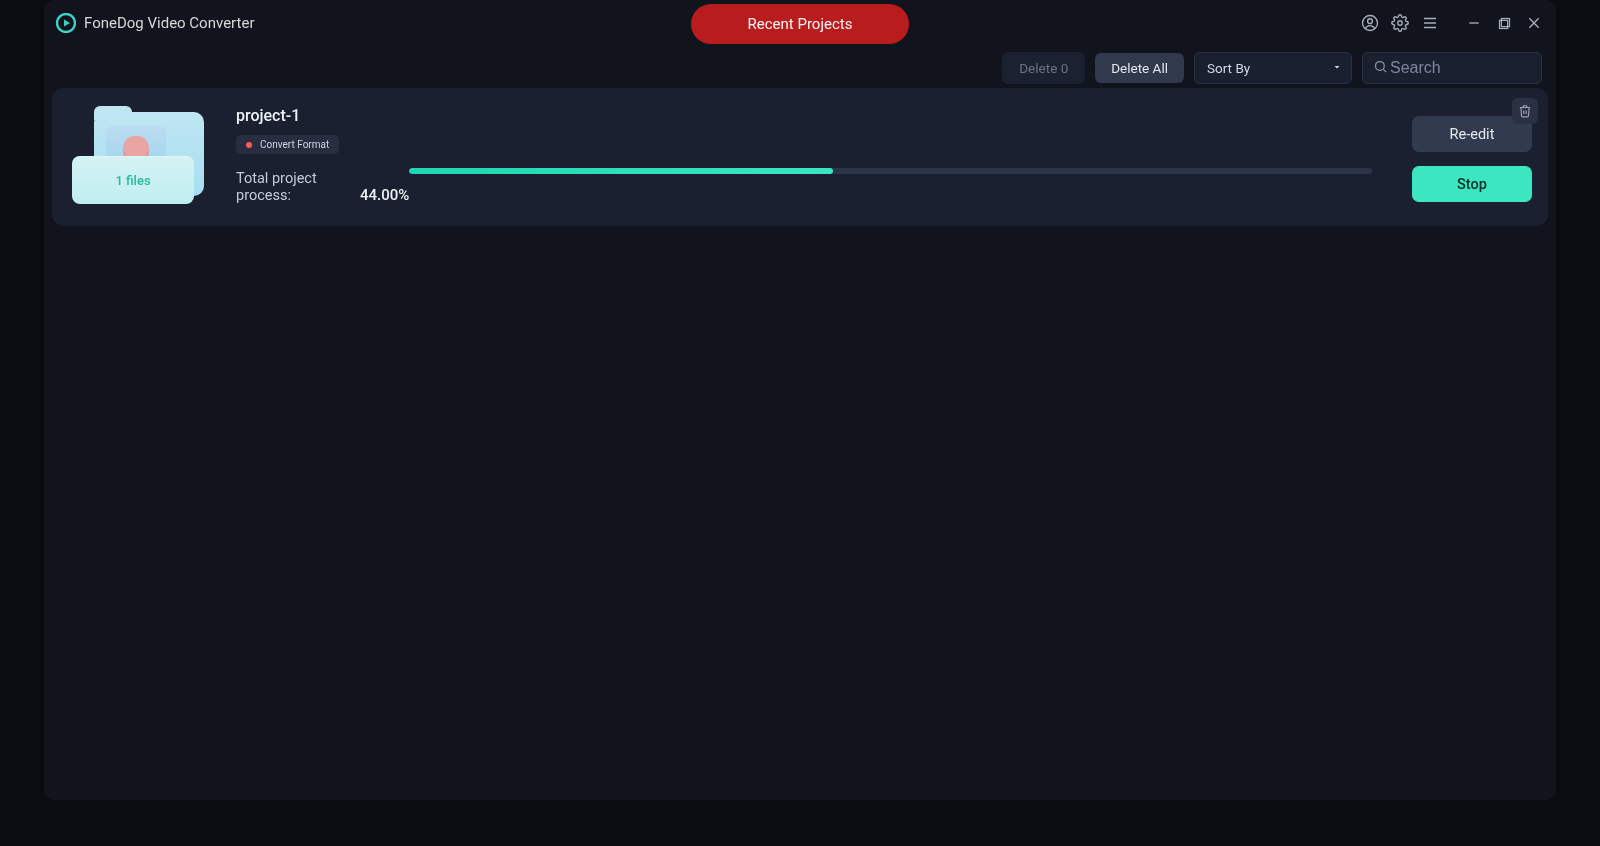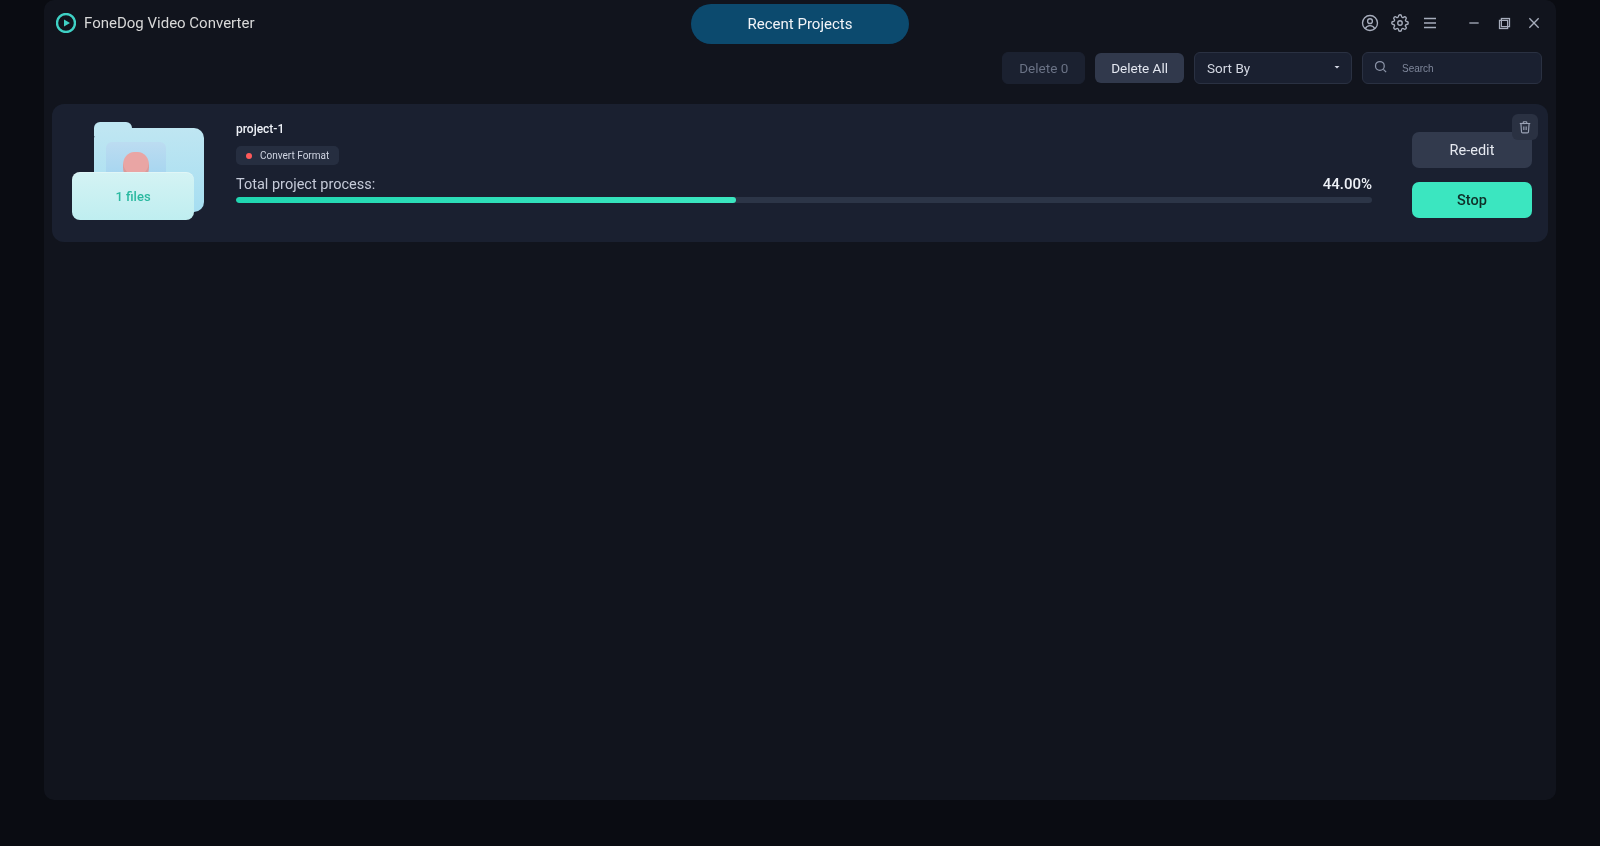--- a/index.html
+++ b/index.html
@@ -66,21 +66,21 @@
     min-width:170px;
     padding:0 24px;
     height:40px;
     display:flex;align-items:center;justify-content:center;
     font-size:15px;
     color:var(--muted);
     cursor:pointer;
     border-radius:22px;
   }
   .tab.active{
-    background:#0c4a6e;
+    background:#b91c1c;
     color:#f2f4f8;
   }
   .win-icons{
     margin-left:auto;
     display:flex;align-items:center;gap:6px;
   }
   .icon-btn{
     width:24px;height:24px;
     display:flex;align-items:center;justify-content:center;
     color:var(--muted);
@@ -89,21 +89,21 @@
   }
   .icon-btn svg{display:block;}
   .gap-sm{width:8px;}
 
   
   .toolbar{
     display:flex;
     align-items:center;
     justify-content:flex-end;
     gap:10px;
-    padding:6px 14px 20px 14px;
+    padding:6px 14px 4px 14px;
   }
   .btn{
     height:30px;
     padding:0 16px;
     border-radius:6px;
     font-size:13.5px;
     display:flex;align-items:center;justify-content:center;
     cursor:pointer;
     user-select:none;
   }
@@ -132,23 +132,23 @@
     display:flex;align-items:center;
     height:30px;
     background:#1a2030;
     border:1px solid #2a3142;
     border-radius:6px;
     padding:0 10px;
     min-width:158px;
   }
   .search input{
     background:transparent;border:none;outline:none;
-    color:#cfd4e1;font-size:10px;
+    color:#cfd4e1;font-size:16px;
     width:120px;
-    margin-left:12px;
+    margin-left:0;
   }
   .search input::placeholder{color:#7f879b;}
 
   
   .content{
     padding:0 8px;
   }
   .project-card{
     background:var(--row);
     border-radius:12px;
@@ -193,21 +193,21 @@
   .folder-front .files{
     color:#2ab9a0;font-size:13px;font-weight:500;
   }
 
   .proj-main{
     flex:1;
     display:flex;flex-direction:column;
     gap:10px;
   }
   .proj-title{
-    font-size:12px;font-weight:500;color:#eef1f7;
+    font-size:16px;font-weight:500;color:#eef1f7;
   }
   .chip{
     display:inline-flex;align-items:center;gap:8px;
     background:#262e40;
     color:#cfd4e1;
     font-size:10px;
     padding:4px 10px;
     border-radius:5px;
     width:max-content;
   }
@@ -227,21 +227,21 @@
     border-radius:4px;
     overflow:hidden;
   }
   .bar-fill{
     height:100%;
     background:linear-gradient(90deg,#20d6b1 0%,#3be6c0 100%);
     border-radius:4px;
   }
   .progress-group{
     flex:1;
-    display:flex;flex-direction:column;
+    display:flex;flex-direction:row;
   }
   .progress-top{
     display:flex;justify-content:space-between;align-items:flex-end;
   }
   .pct{
     font-size:15px;color:#eef1f7;font-weight:500;
     margin-left:16px;
   }
 
   .proj-right{

